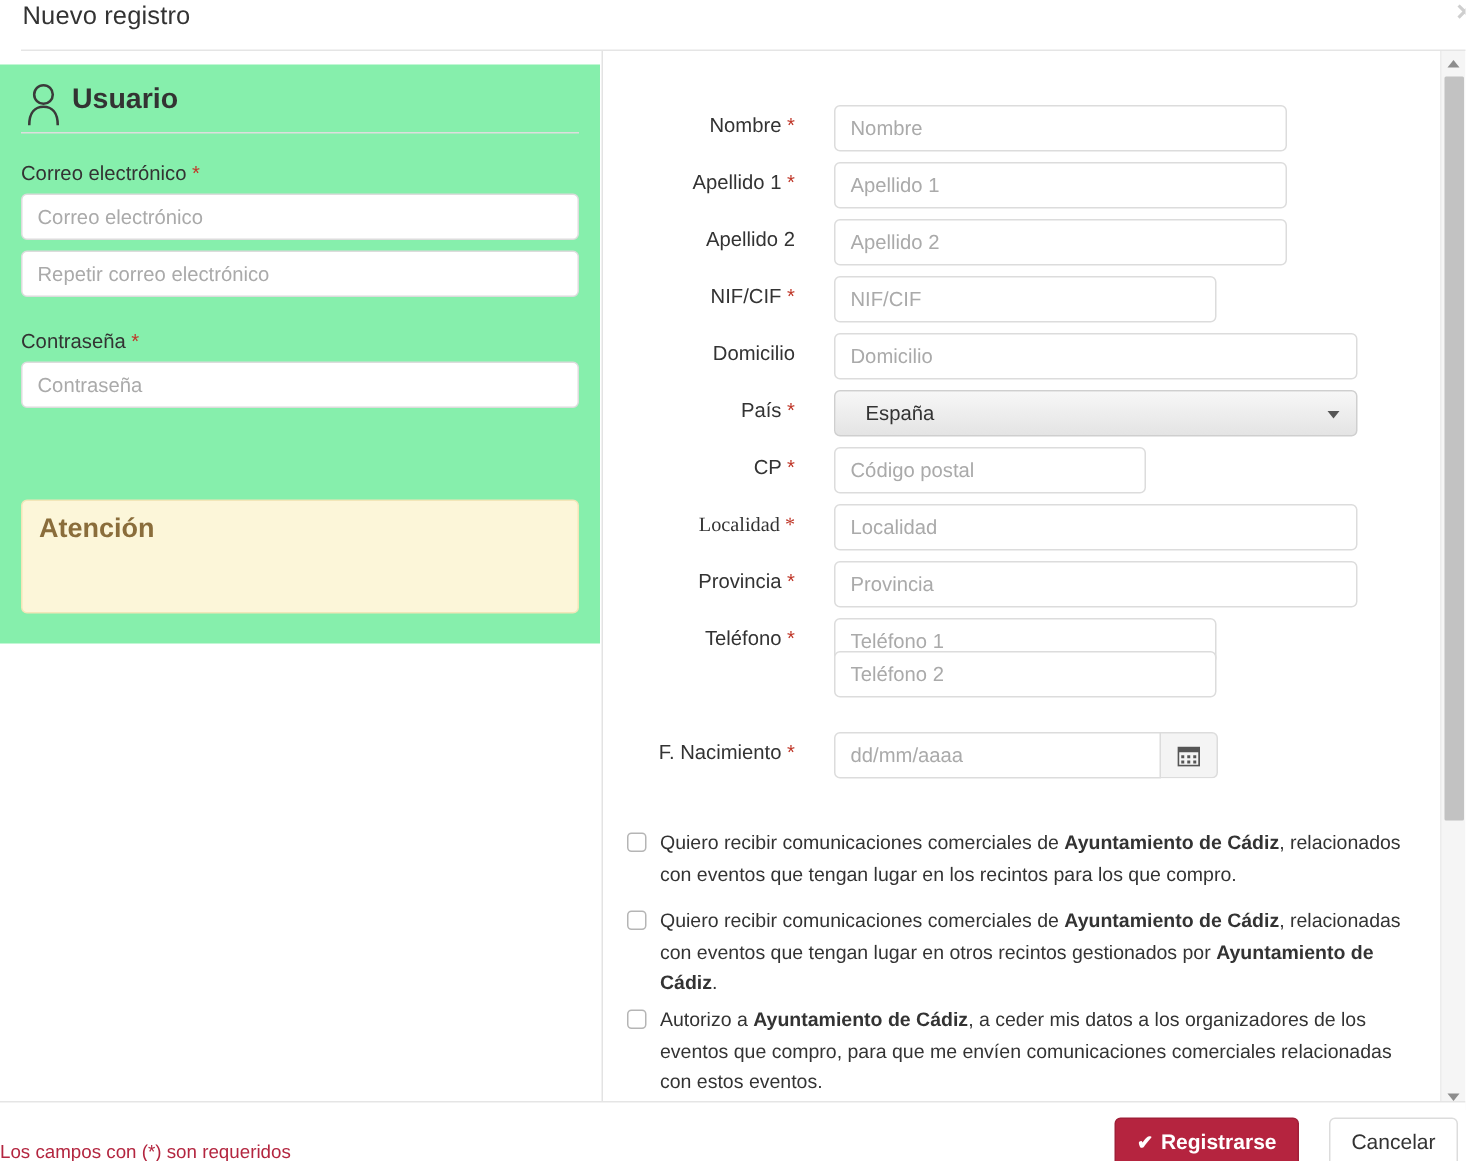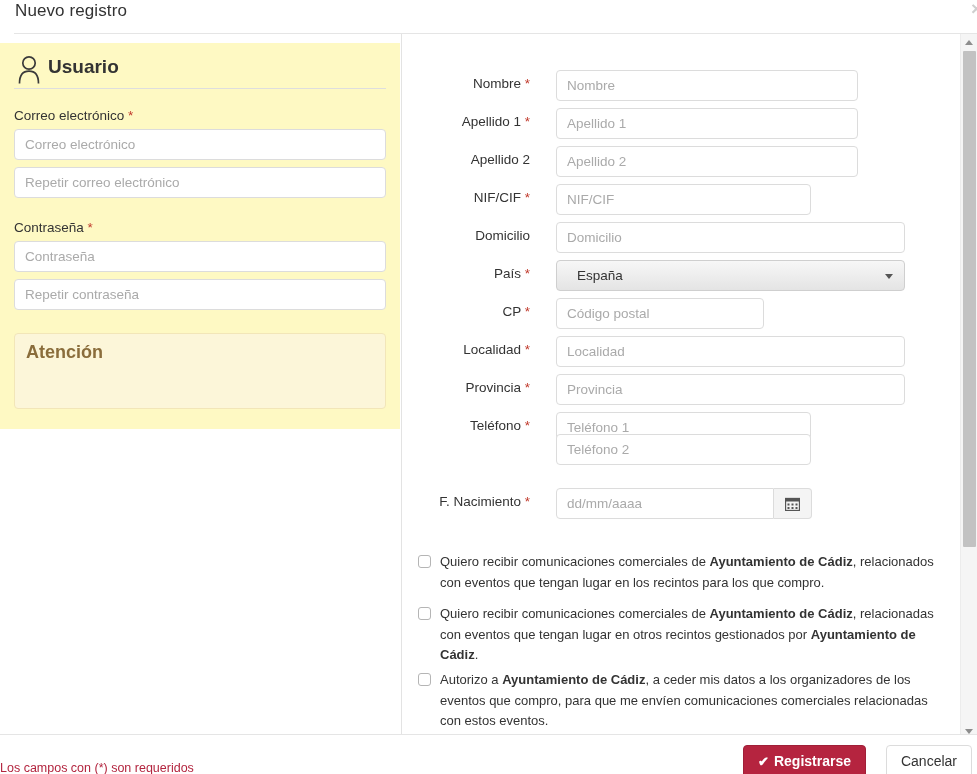--- a/index.html
+++ b/index.html
@@ -55,21 +55,21 @@
     height: 706px;
     background: #fff;
   }
 
   
   .left-col {
     position: absolute;
     left: 0; top: 9px;
     width: 400px;
     height: 386px;
-    background: #fef9c3;
+    background: #86efac;
   }
   .col-divider {
     position: absolute;
     left: 401px; top: 0;
     width: 1px; height: 706px;
     background: #e3e3e3;
   }
 
   .user-head {
     position: absolute;
@@ -314,21 +314,20 @@
         <span class="req">*</span>
       </div>
       <input class="txt" style="left: 14px; top: 86px; width: 372px;" type="text" placeholder="Correo electrónico">
       <input class="txt" style="left: 14px; top: 124px; width: 372px;" type="text" placeholder="Repetir correo electrónico">
 
       <div class="field-label" style="left:14px; top:177px;">
         <span>Contraseña</span>
         <span class="req">*</span>
       </div>
       <input class="txt" style="left: 14px; top: 198px; width: 372px;" type="password" placeholder="Contraseña">
-      <input class="txt" style="left: 14px; top: 236px; width: 372px;" type="password" placeholder="Repetir contraseña">
 
       <div class="warn">
         <span class="warn-title">Atención</span>
       </div>
     </div>
 
     <div class="col-divider"></div>
 
     <div class="right-col">
 
@@ -368,21 +367,21 @@
         <span>España</span>
         <span class="sel-caret"></span>
       </div>
 
       <div class="r-label" style="top:270px;">
         <span>CP</span>
         <span class="req">*</span>
       </div>
       <input class="txt" style="left: 154px; top: 264px; width: 208px;" type="text" placeholder="Código postal">
 
-      <div class="r-label" style="top:308px;">
+      <div class="r-label" style="top:308px;font-family:Liberation Serif, serif;">
         <span>Localidad</span>
         <span class="req">*</span>
       </div>
       <input class="txt" style="left: 154px; top: 302px; width: 349px;" type="text" placeholder="Localidad">
 
       <div class="r-label" style="top:346px;">
         <span>Provincia</span>
         <span class="req">*</span>
       </div>
       <input class="txt" style="left: 154px; top: 340px; width: 349px;" type="text" placeholder="Provincia">

